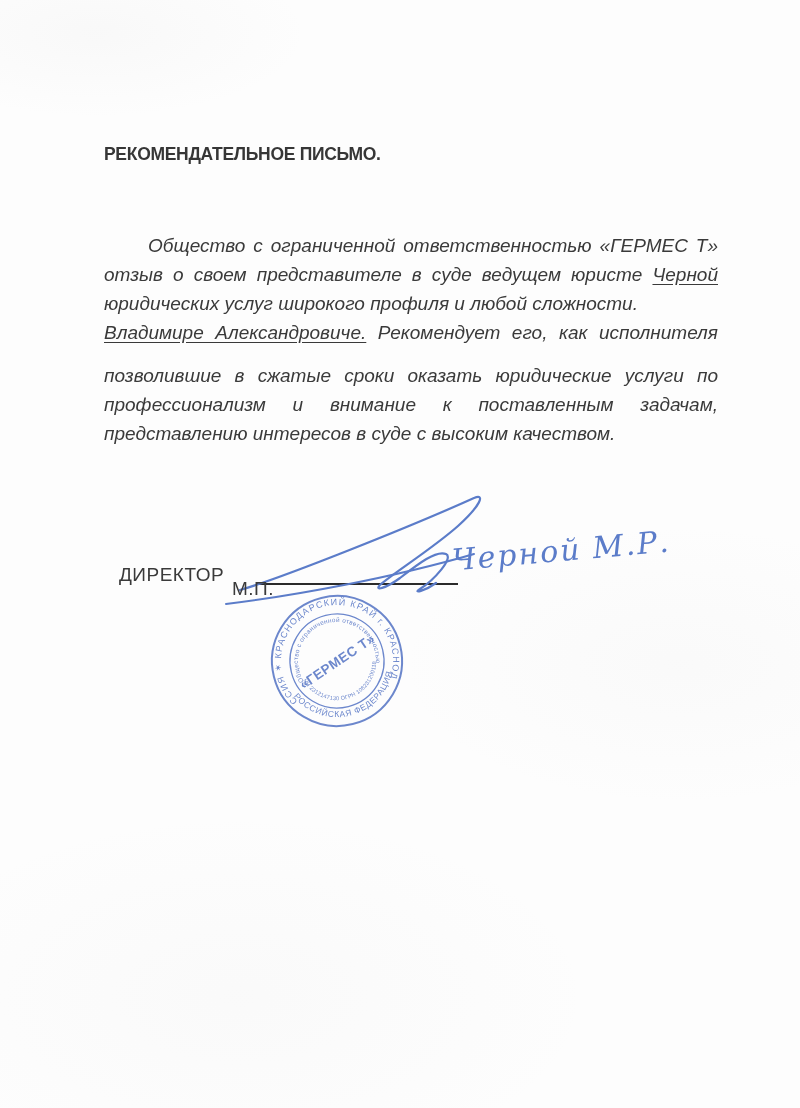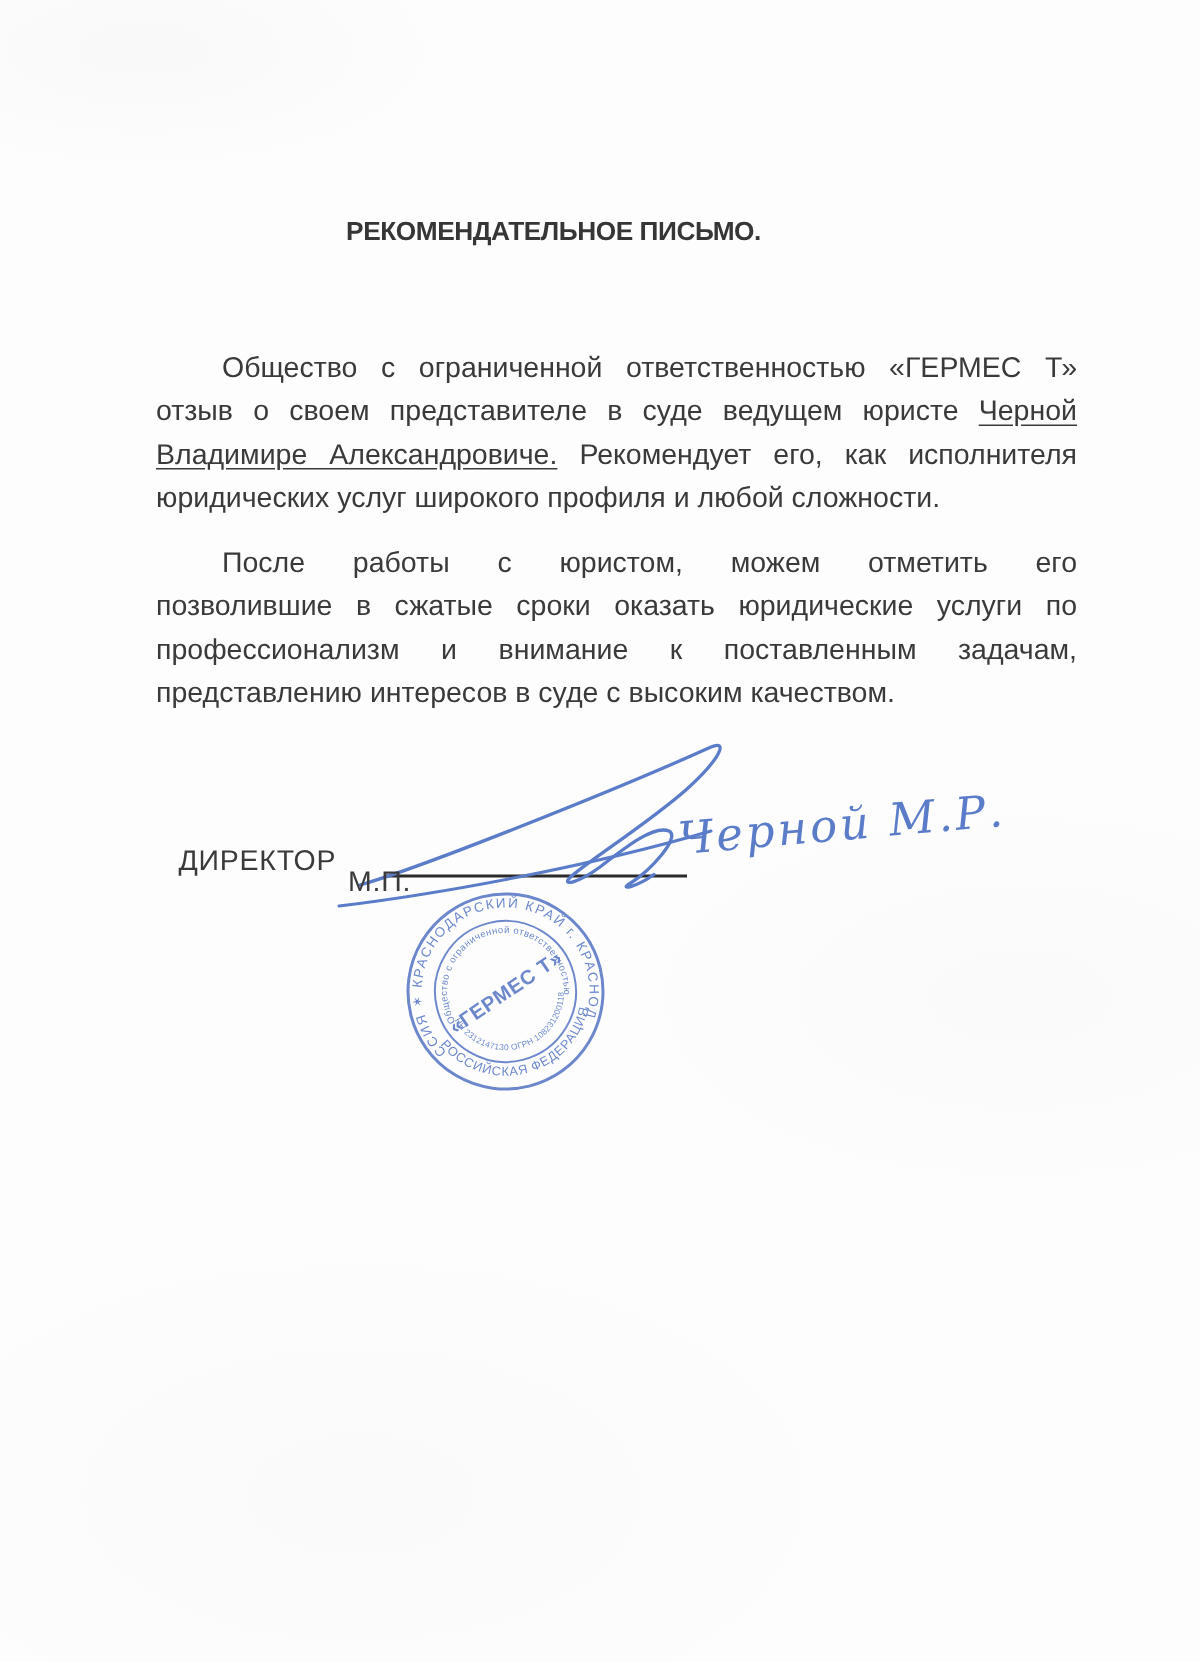--- a/index.html
+++ b/index.html
@@ -14,32 +14,32 @@
       #fdfdfd;
     overflow:hidden;
     font-family:"Liberation Sans","DejaVu Sans",sans-serif;
     color:#3b3b3b;
   }
   .title{
     position:absolute;
     left:104px;width:614px;top:144px;
     box-sizing:border-box;
     padding-right:84px;
-    text-align:center;
+    text-align:left;
     font-size:17.5px;font-weight:bold;letter-spacing:-0.3px;
     color:#363636;
   }
   .letter-body{
     position:absolute;
     left:104px;width:614px;top:231px;
     font-size:19px;line-height:29px;
     color:#3a3a3a;
   }
   .para{margin:0 0 14px 0;}
-  .line{white-space:normal;}
+  .line{white-space:normal;font-style:italic;}
   .line.j{text-align:justify;text-align-last:justify;}
   .line.ind{text-indent:44px;}
   .u{text-decoration:underline;text-underline-offset:3px;}
   .role-label{
     position:absolute;left:119px;top:564px;
     font-size:19px;letter-spacing:0.5px;color:#3a3a3a;
   }
   .sig-line{
     position:absolute;left:257px;top:583px;width:201px;height:0;
     border-top:2px solid #2b2b2b;
@@ -63,25 +63,24 @@
 <body>
 
 <div class="page">
 
   <div class="title">РЕКОМЕНДАТЕЛЬНОЕ ПИСЬМО.</div>
 
   <div class="letter-body" style="color: rgb(58, 58, 58);">
       <div class="para">
         <div class="line j ind"><span>Общество с ограниченной ответственностью «ГЕРМЕС Т»</span></div>
         <div class="line j"><span>отзыв о своем представителе в суде ведущем юристе </span><span class="u">Черной</span></div>
+        <div class="line"><span>юридических услуг широкого профиля и любой сложности.</span></div>
         <div class="line j"><span class="u">Владимире Александровиче.</span><span> Рекомендует его, как исполнителя</span></div>
-        <div class="line"><span>юридических услуг широкого профиля и любой сложности.</span></div>
       </div>
       <div class="para">
-        <div class="line j ind"><span>После работы с юристом, можем отметить его</span></div>
         <div class="line j"><span>позволившие в сжатые сроки оказать юридические услуги по</span></div>
         <div class="line j"><span>профессионализм и внимание к поставленным задачам,</span></div>
         <div class="line"><span>представлению интересов в суде с высоким качеством.</span></div>
       </div>
     </div>
 
   <div class="role-label">ДИРЕКТОР</div>
 
   <div class="sig-line"></div>
 

